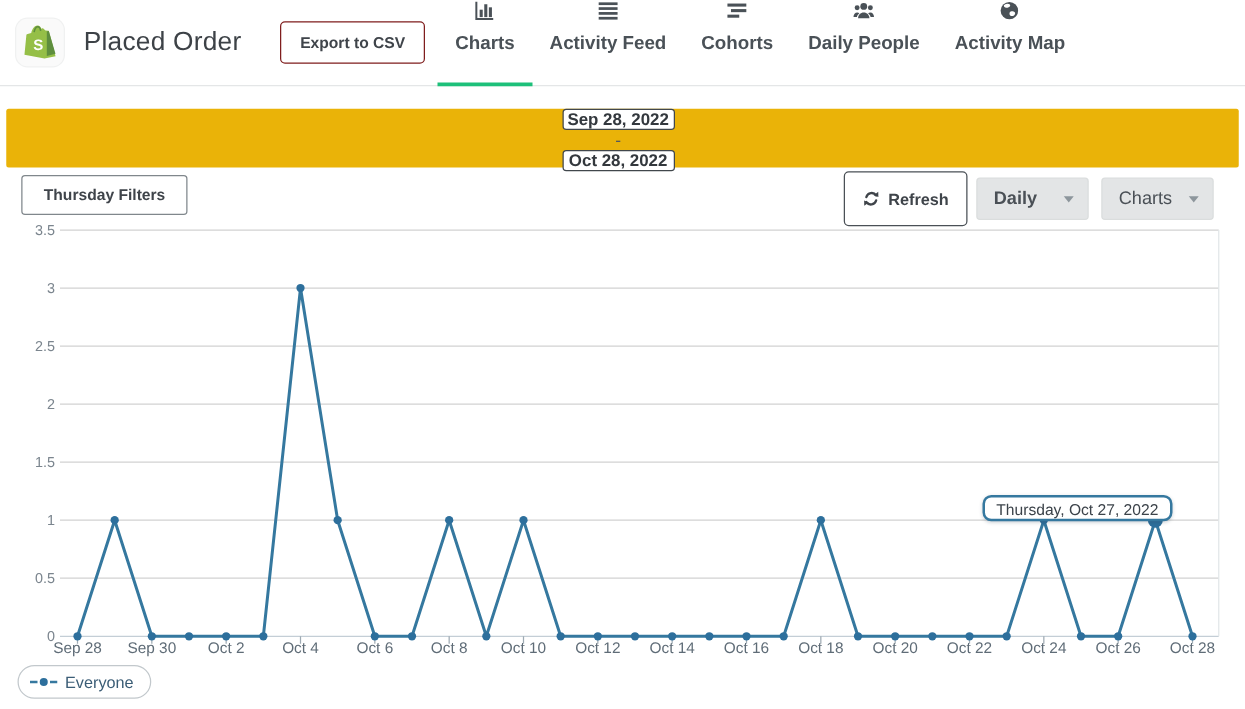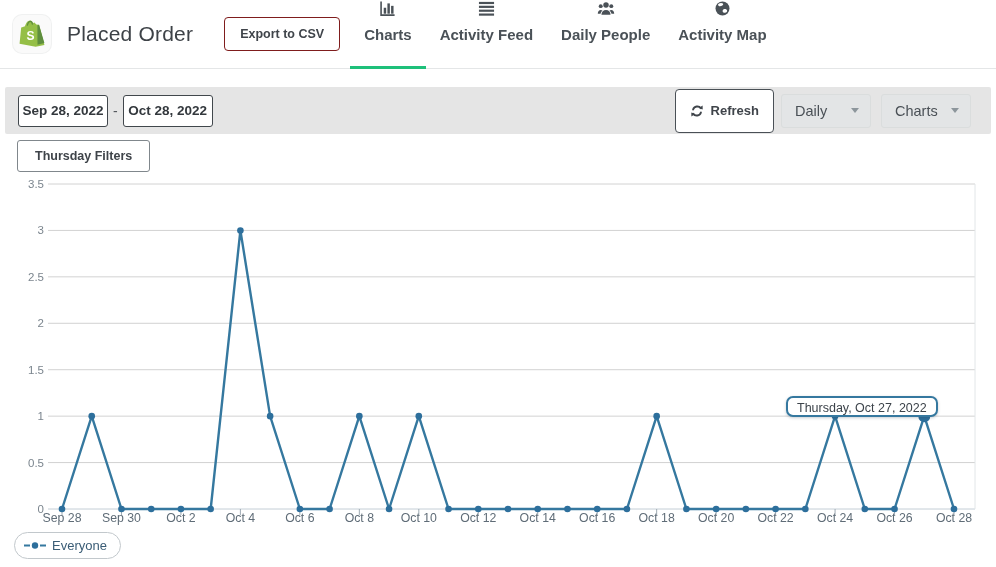--- a/index.html
+++ b/index.html
@@ -14,34 +14,34 @@
   .export-btn { margin-left:31px; padding:9px 15px; background:#fff; border:1px solid #7f1d1d; border-radius:4px;
     font-size:12.5px; font-weight:700; color:#3f444a; cursor:pointer; white-space:nowrap; }
   .tab-bar { display:flex; align-items:stretch; height:100%; margin-left:10px; }
   .tab { position:relative; display:flex; align-items:center; gap:9px; padding:0 14px; cursor:pointer;
     font-size:15px; font-weight:600; color:#4a5157; white-space:nowrap;flex-direction:column; }
   .tab .underline { display:none; }
   .tab.active .underline { display:block; position:absolute; left:0; right:0; bottom:-1px; height:3px; background:var(--accent,#1ec07a); }
   .tab svg { display:block; }
 
   
-  .toolbar { margin:18px 5px 0; height:47px; background:#e5e5e5; border-radius:2px;
-    display:flex; align-items:center; padding:0 20px 0 13px; }
+  .toolbar { margin:18px 5px 0; height:47px; background:#eab308; border-radius:2px;
+    display:flex; align-items:center; padding:0 20px 0 13px;flex-direction:column; }
   .date-field { width:90px; height:32px; background:#fff; border:1px solid #41474c; border-radius:3px;
     display:flex; align-items:center; justify-content:center; font-size:13.5px; font-weight:700; color:#33383d; cursor:pointer; }
   .date-sep { margin:0 5px; font-size:14px; color:#55595e; }
   .toolbar-right { margin-left:auto; display:flex; align-items:center; }
   .refresh-btn { height:44px; padding:0 14px; background:#fff; border:1px solid #4a5056; border-radius:4px;
     display:flex; align-items:center; gap:7px; font-size:13px; font-weight:700; color:#3f444a; cursor:pointer; }
   .select { width:90px; height:34px; background:#e3e5e6; border:1px solid #dadddd; border-radius:3px;
     display:flex; align-items:center; padding:0 11px 0 13px; font-size:14.5px; color:#4a5056; cursor:pointer; }
   .select .sel-label { flex:1; }
   .caret { width:0; height:0; border-left:4.5px solid transparent; border-right:4.5px solid transparent;
     border-top:5.5px solid #8d969c; }
-  .sel-interval { margin-left:7px; }
+  .sel-interval { margin-left:7px;font-weight:bold; }
   .sel-metric { margin-left:10px; }
 
   
   .filters-row { margin:6px 0 0 17px; height:32px; display:flex; }
   .adv-filters-btn { height:32px; padding:0 17px; background:#fff; border:1px solid #80878c; border-radius:3px;
     display:flex; align-items:center; font-size:12.5px; font-weight:700; color:#3f444a; cursor:pointer; }
 
   
   .chart-wrap { position:relative; height:394px; }
   .chart-wrap svg text { font-family:"Liberation Sans", sans-serif; }
@@ -87,20 +87,30 @@
       <div class="tab">
         <span style="display:flex;">
           <svg width="17" height="17" viewBox="0 0 18 18">
             <rect x="1" y="2" width="16" height="2.3" fill="#4a5157"></rect>
             <rect x="1" y="6.1" width="16" height="2.3" fill="#4a5157"></rect>
             <rect x="1" y="10.2" width="16" height="2.3" fill="#4a5157"></rect>
             <rect x="1" y="14.3" width="16" height="2.3" fill="#4a5157"></rect>
           </svg>
         </span>
         <span>Activity Feed</span>
+      </div>
+      <div class="tab">
+        <span style="display:flex;">
+          <svg width="17" height="17" viewBox="0 0 18 18">
+            <rect x="1" y="3" width="16" height="2.6" fill="#4a5157"></rect>
+            <rect x="4" y="7.7" width="13" height="2.6" fill="#4a5157"></rect>
+            <rect x="1" y="12.4" width="10" height="2.6" fill="#4a5157"></rect>
+          </svg>
+        </span>
+        <span>Cohorts</span>
       </div>
       <div class="tab">
         <span style="display:flex;">
           <svg width="18" height="17" viewBox="0 0 18 18">
             <circle cx="9" cy="5.4" r="2.9" fill="#4a5157"></circle>
             <path d="M4.2 15.5c0-3.1 2.1-5 4.8-5s4.8 1.9 4.8 5z" fill="#4a5157"></path>
             <circle cx="3.4" cy="6.5" r="2.1" fill="#4a5157"></circle>
             <path d="M.3 14.5c0-2.4 1.4-3.9 3.2-3.9.7 0 1.3.2 1.8.6-1.2 1-1.9 2.1-2.1 3.3z" fill="#4a5157"></path>
             <circle cx="14.6" cy="6.5" r="2.1" fill="#4a5157"></circle>
             <path d="M17.7 14.5c0-2.4-1.4-3.9-3.2-3.9-.7 0-1.3.2-1.8.6 1.2 1 1.9 2.1 2.1 3.3z" fill="#4a5157"></path>

